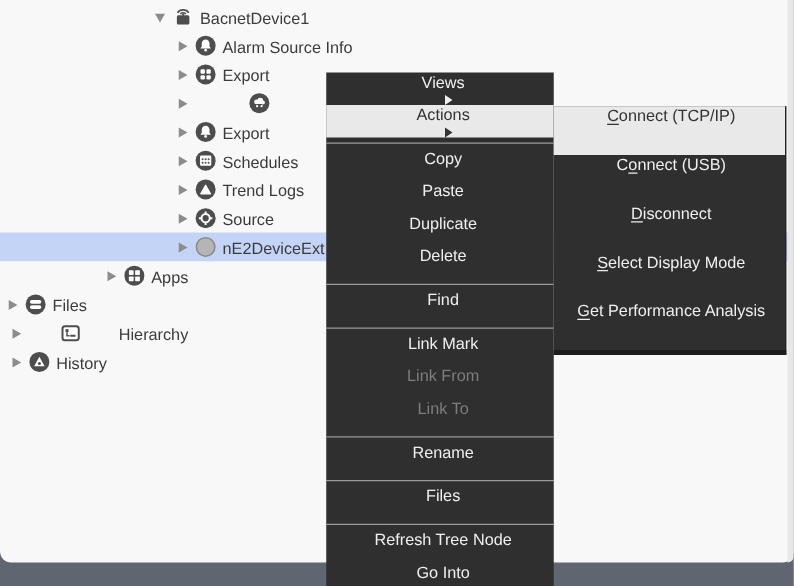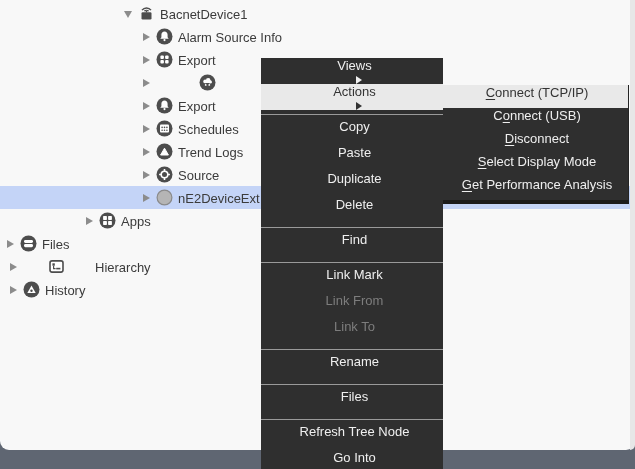--- a/index.html
+++ b/index.html
@@ -41,21 +41,21 @@
   .menu{
     position:absolute; background:var(--menu-bg); color:var(--menu-text);
     font-size:13px; z-index:10;
   }
   .menu-main{left:261px; top:58px; width:182px; height:440px;}
   .menu-sub{left:443px; top:85px; width:186px; z-index:11; border-bottom:4px solid #1c1c1c; border-right:1px solid #242424;}
   .menu-item{
     height:26px; display:flex; align-items:center;
     padding:0 9px 0 14px; white-space:nowrap; cursor:default;flex-direction:column;
   }
-  .menu-sub .menu-item{height:23px; padding-left:12px;}
+  .menu-sub .menu-item{height:39px; padding-left:12px;}
   .menu-item.highlighted{background:var(--menu-hl); color:var(--menu-hl-text);}
   .menu-item.disabled{color:var(--menu-dis);}
   .menu-item .mi-label{flex:1 1 auto;}
   .mi-label u{text-decoration:underline; text-underline-offset:2px;}
   .sub-arrow{
     width:0; height:0; flex:0 0 auto; margin-left:8px;
     border-left:6px solid currentColor; border-top:4.5px solid transparent; border-bottom:4.5px solid transparent;
   }
   .menu-sep{height:9px; position:relative;}
   .menu-sep::after{

